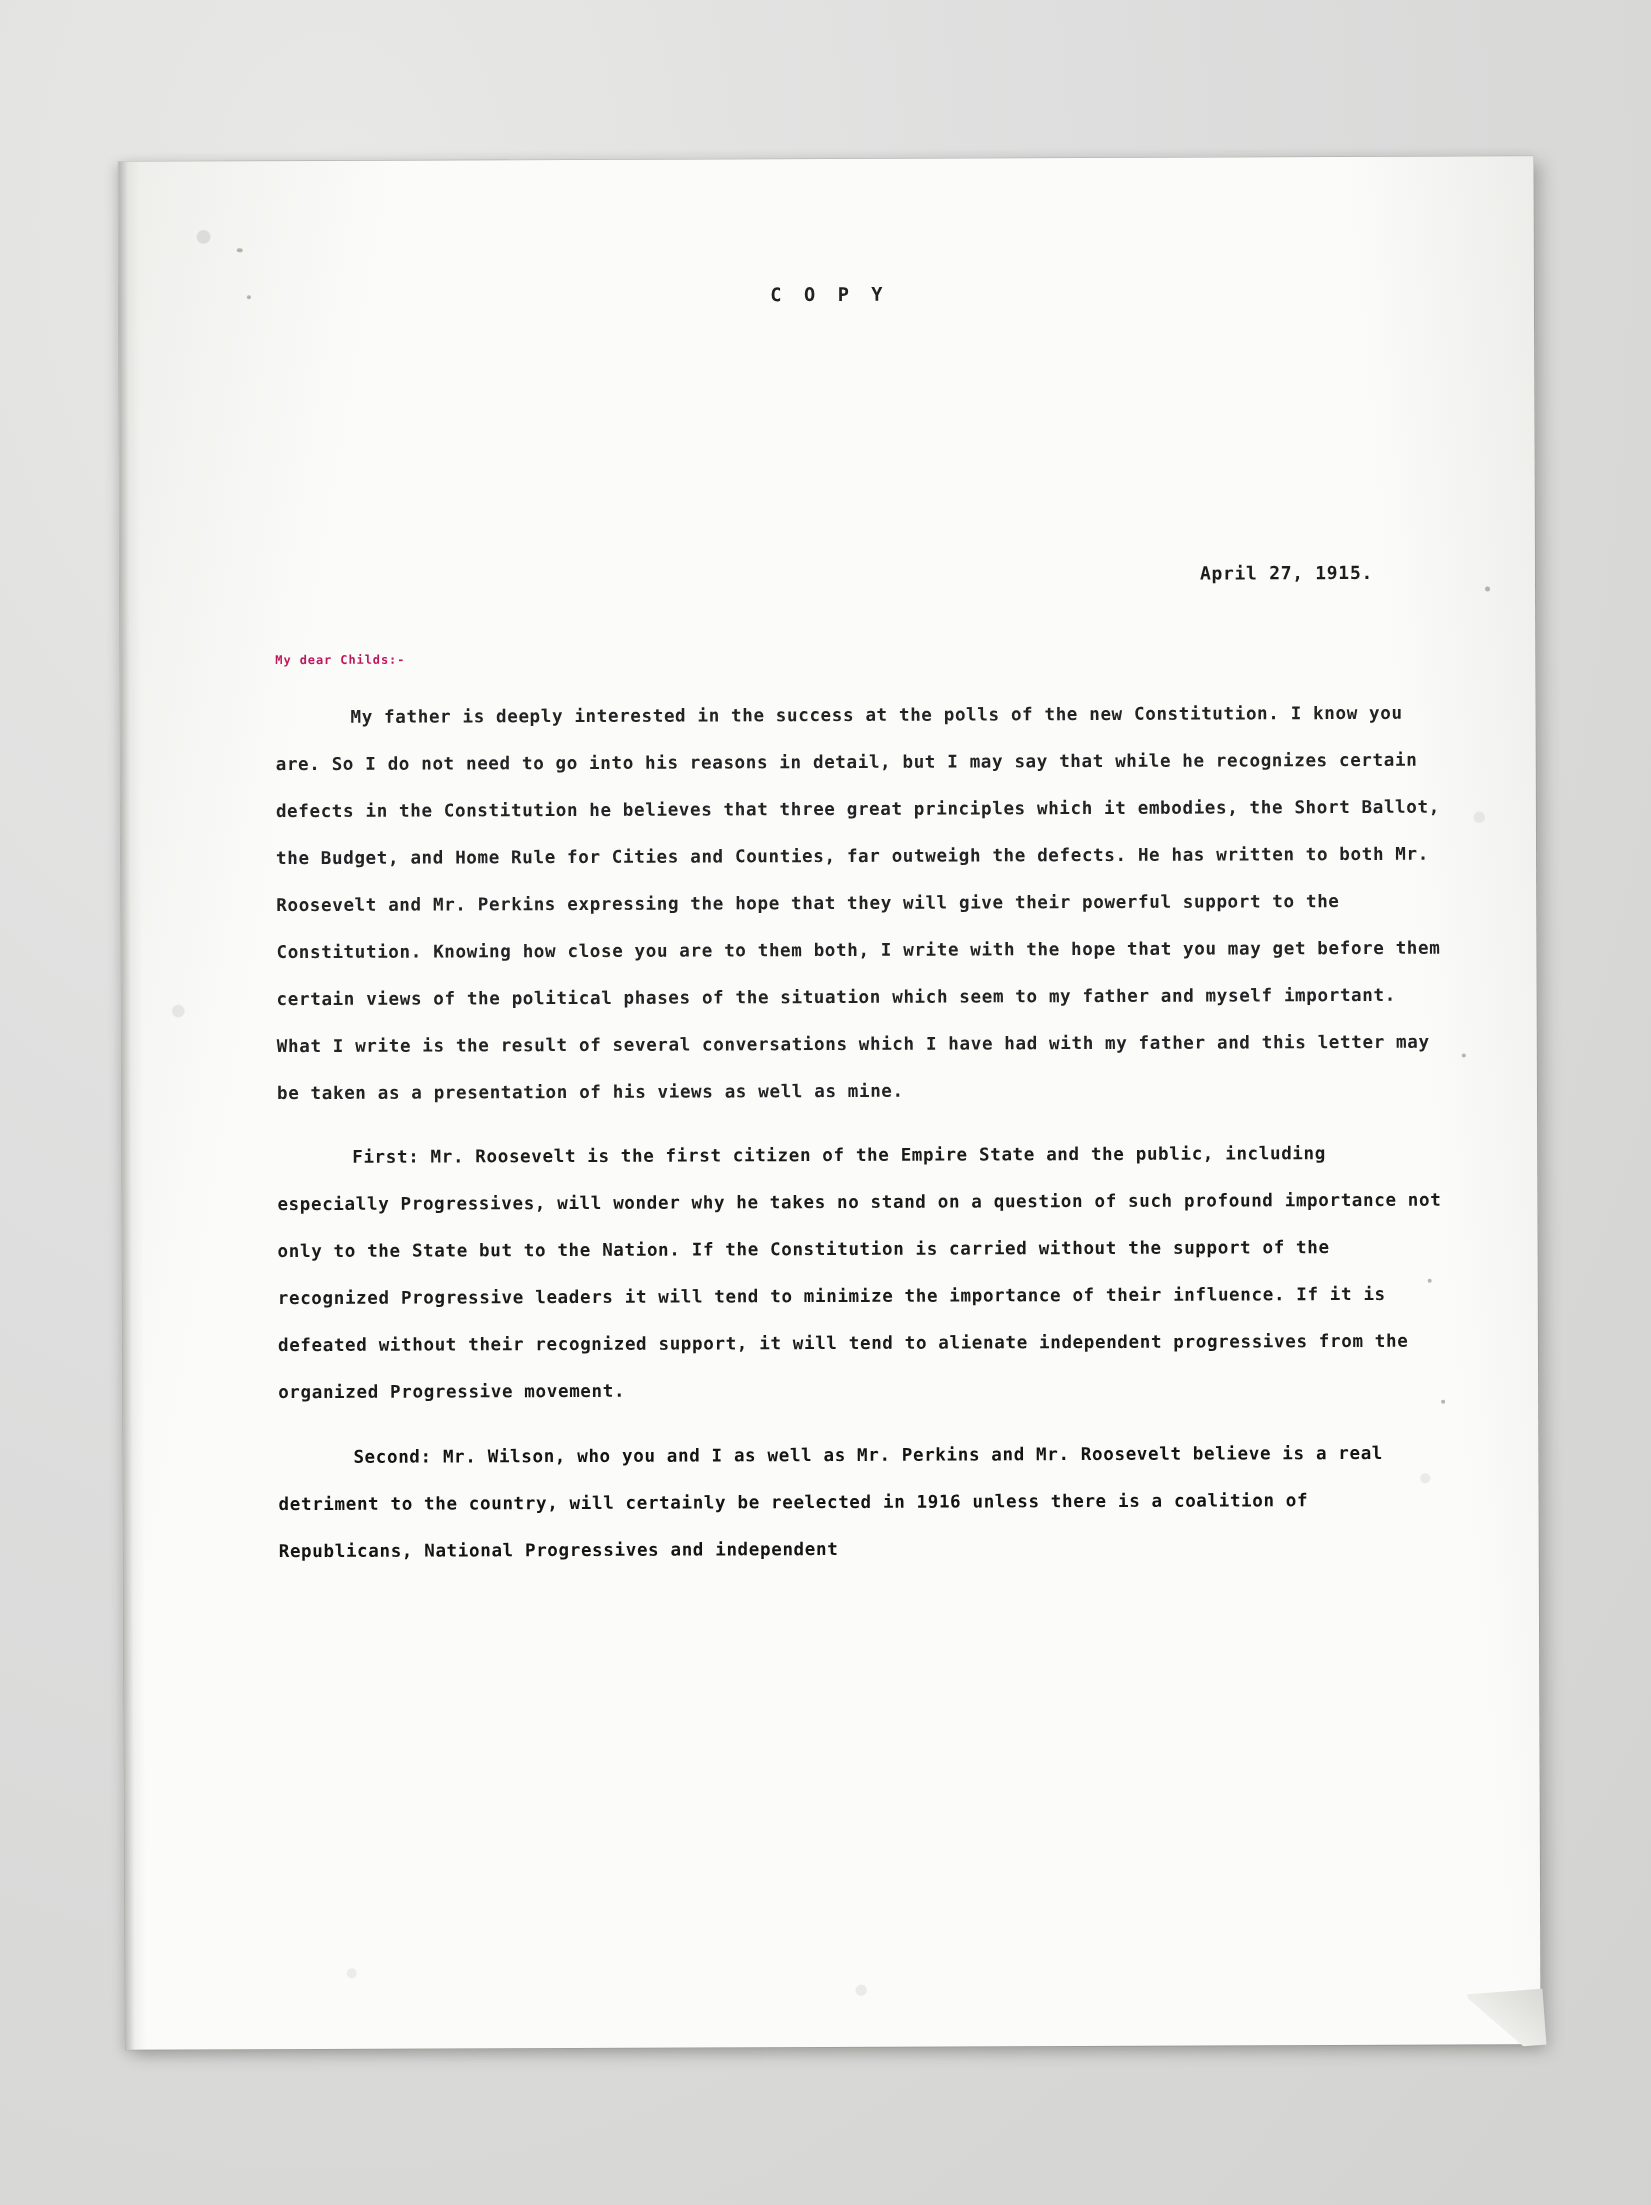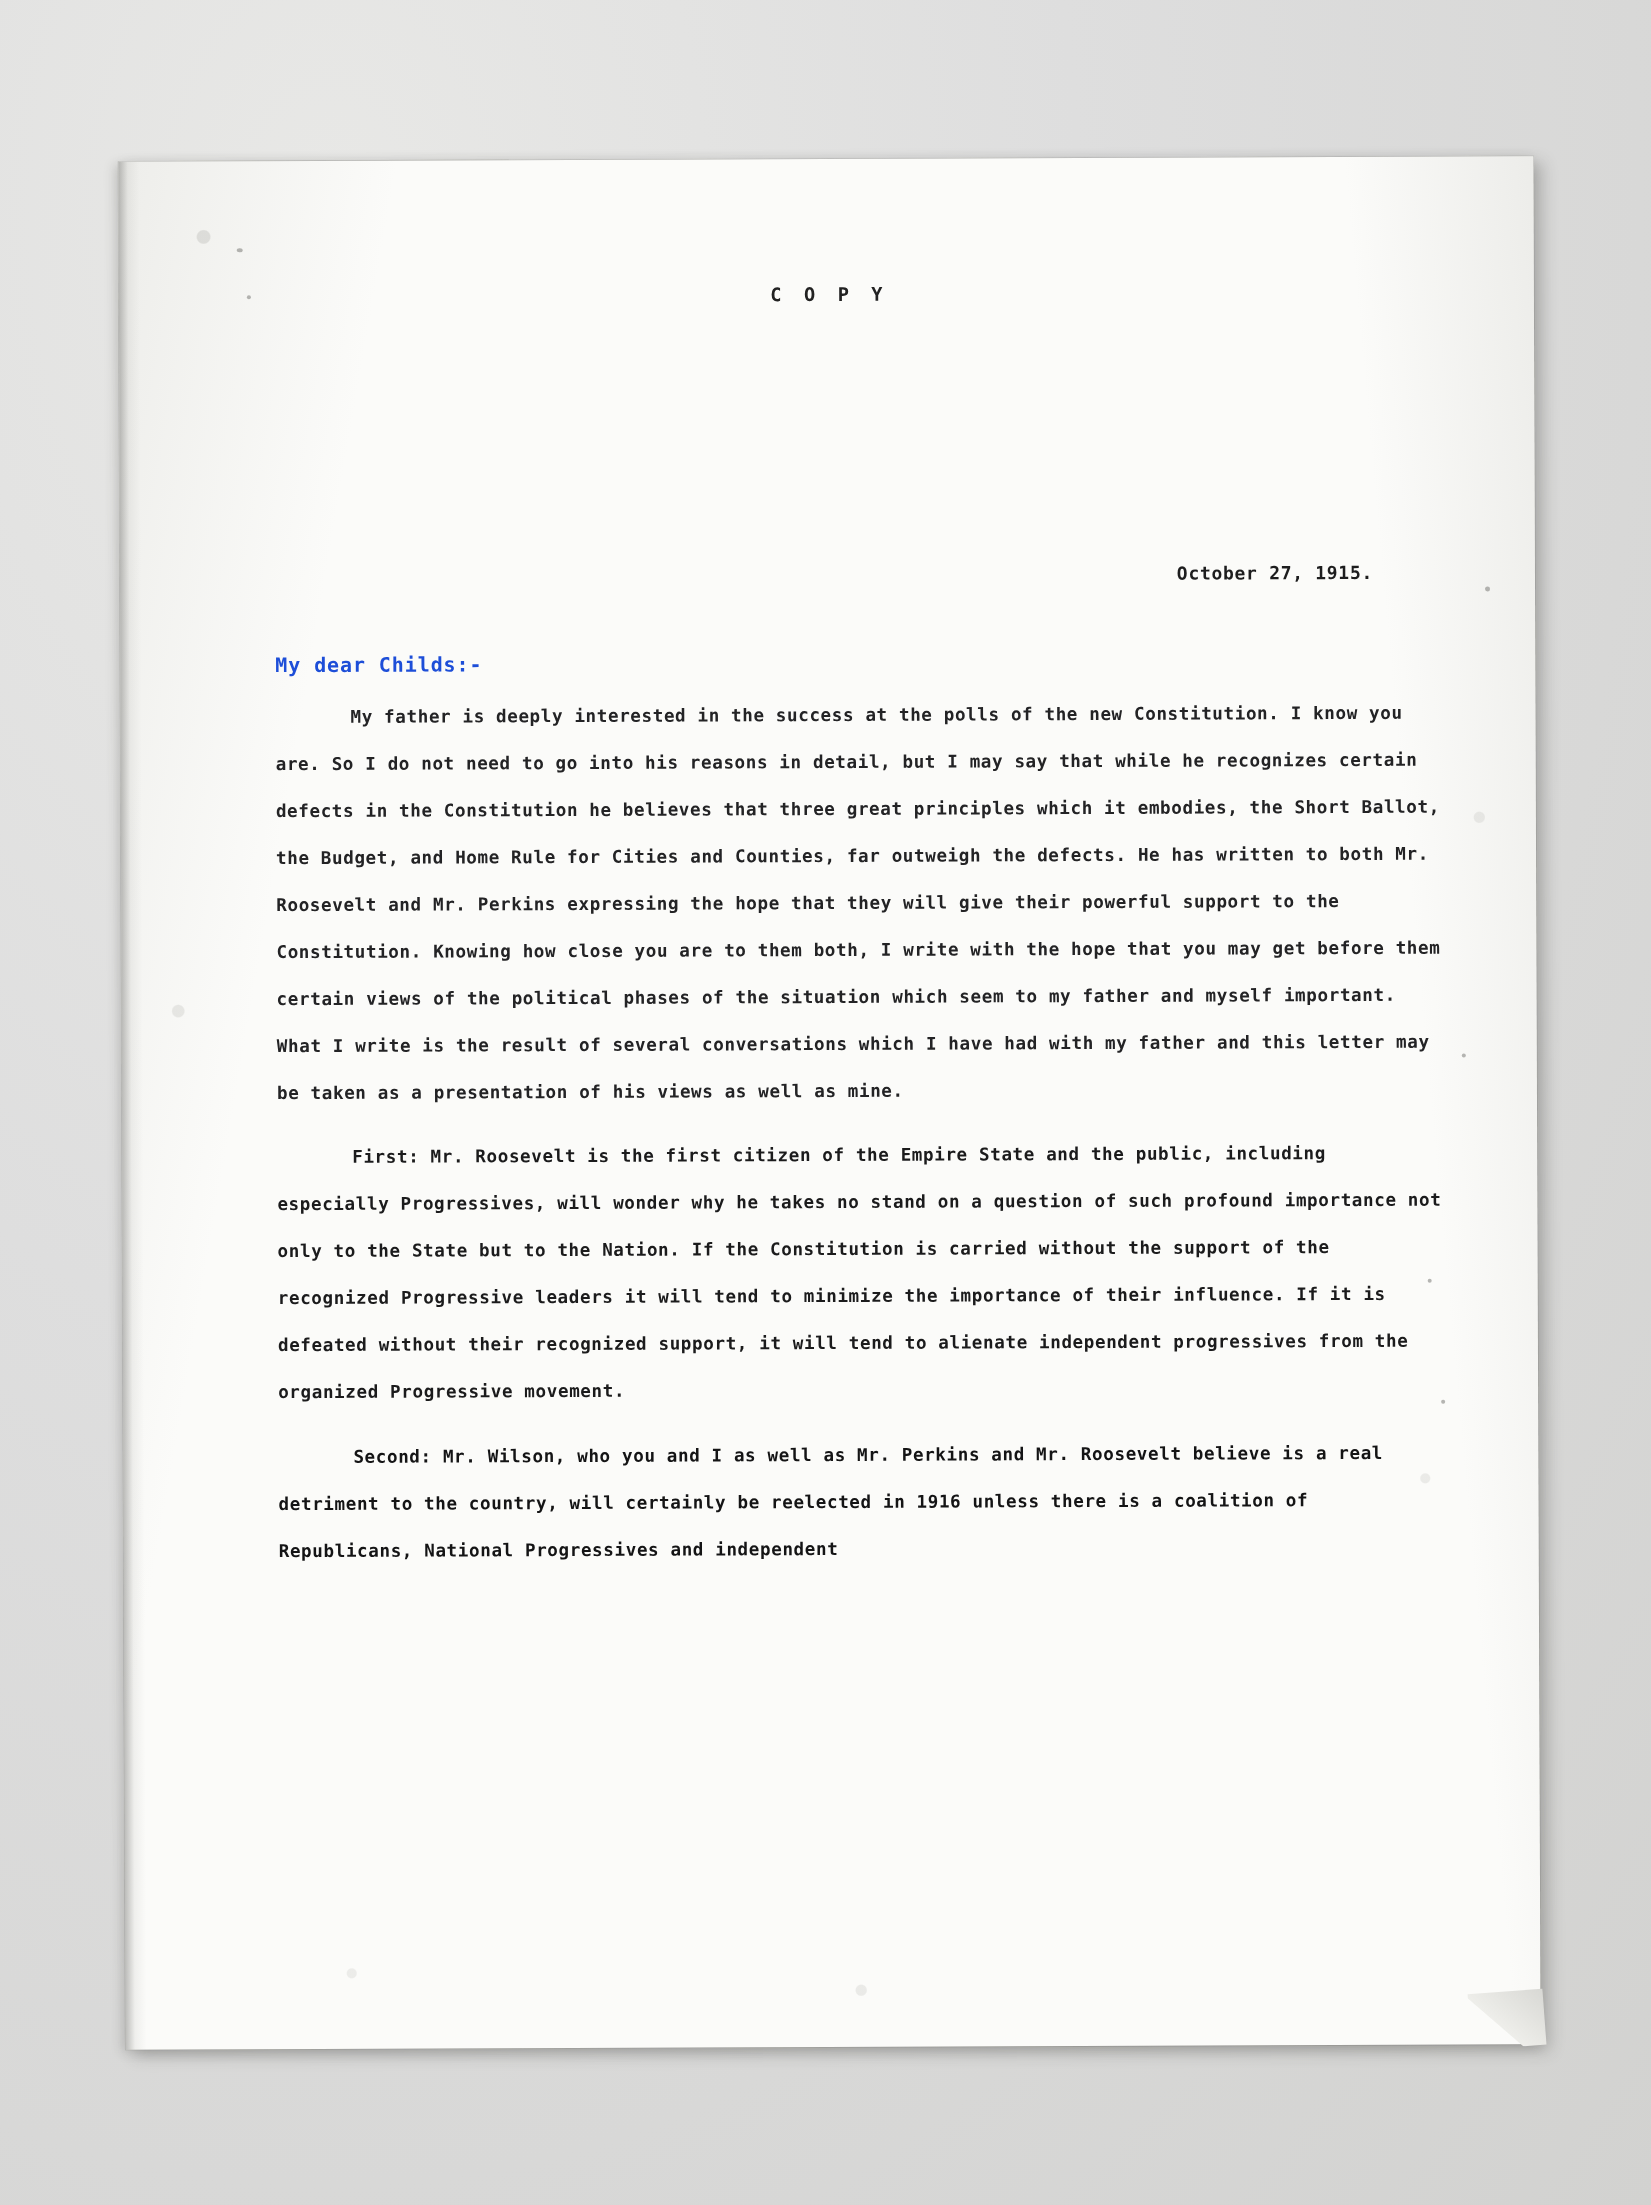--- a/index.html
+++ b/index.html
@@ -103,24 +103,24 @@
     font-size: 18px;
     font-weight: 700;
     letter-spacing: 0.7px;
     color: #1d1d1e;
   }
 
   #salutation {
     position: absolute;
     left: 155px;
     top: 492px;
-    font-size: 20px;
+    font-size: 12px;
     font-weight: 700;
     letter-spacing: 0.9px;
-    color: #1d4ed8;
+    color: #be185d;
   }
 
   #letter-text {
     position: absolute;
     left: 155px;
     top: 533px;
     width: 1165px;
     font-size: 17.6px;
     font-weight: 700;
     line-height: 47px;
@@ -155,21 +155,21 @@
 </head>
 <body>
 
 <div id="scan-backdrop"></div>
 
 <div id="page-sheet">
   <div class="doc-body">
 
     <div id="copy-heading">C O P Y</div>
 
-    <div id="letter-date">October 27, 1915.</div>
+    <div id="letter-date">April 27, 1915.</div>
 
     <div id="salutation">My dear Childs:-</div>
 
     <div id="letter-text">
       <p class="para"><span class="indent"></span><span>My father is deeply interested in the success at the polls of the new Constitution.   I know you are.   So I do not need to go into his reasons in detail, but I may say that while he recognizes certain defects in the Constitution he believes that three great principles which it embodies, the Short Ballot, the Budget, and Home Rule for Cities and Counties, far outweigh the defects.   He has written to both Mr. Roosevelt and Mr. Perkins expressing the hope that they will give their powerful support to the Constitution.   Knowing how close you are to them both, I write with the hope that you may get before them certain views of the political phases of the situation which seem to my father and myself important.   What I write is the result of several conversations which I have had with my father and this letter may be taken as a presentation of his views as well as mine.</span></p>
       <p class="para"><span class="indent"></span><span>First:   Mr. Roosevelt is the first citizen of the Empire State and the public, including especially Progressives, will wonder why he takes no stand on a question of such profound importance not only to the State but to the Nation.   If the Constitution is carried without the support of the recognized Progressive leaders it will tend to minimize the importance of their influence.   If it is defeated without their recognized support, it will tend to alienate independent progressives from the organized Progressive movement.</span></p>
       <p class="para"><span class="indent"></span><span>Second:   Mr. Wilson, who you and I as well as Mr. Perkins and Mr. Roosevelt believe is a real detriment to the country, will certainly be reelected in 1916 unless there is a coalition of Republicans, National Progressives and independent</span></p>
     </div>
 
     <span class="speck" style="left:1365px; top:430px; width:5px; height:5px;"></span>

